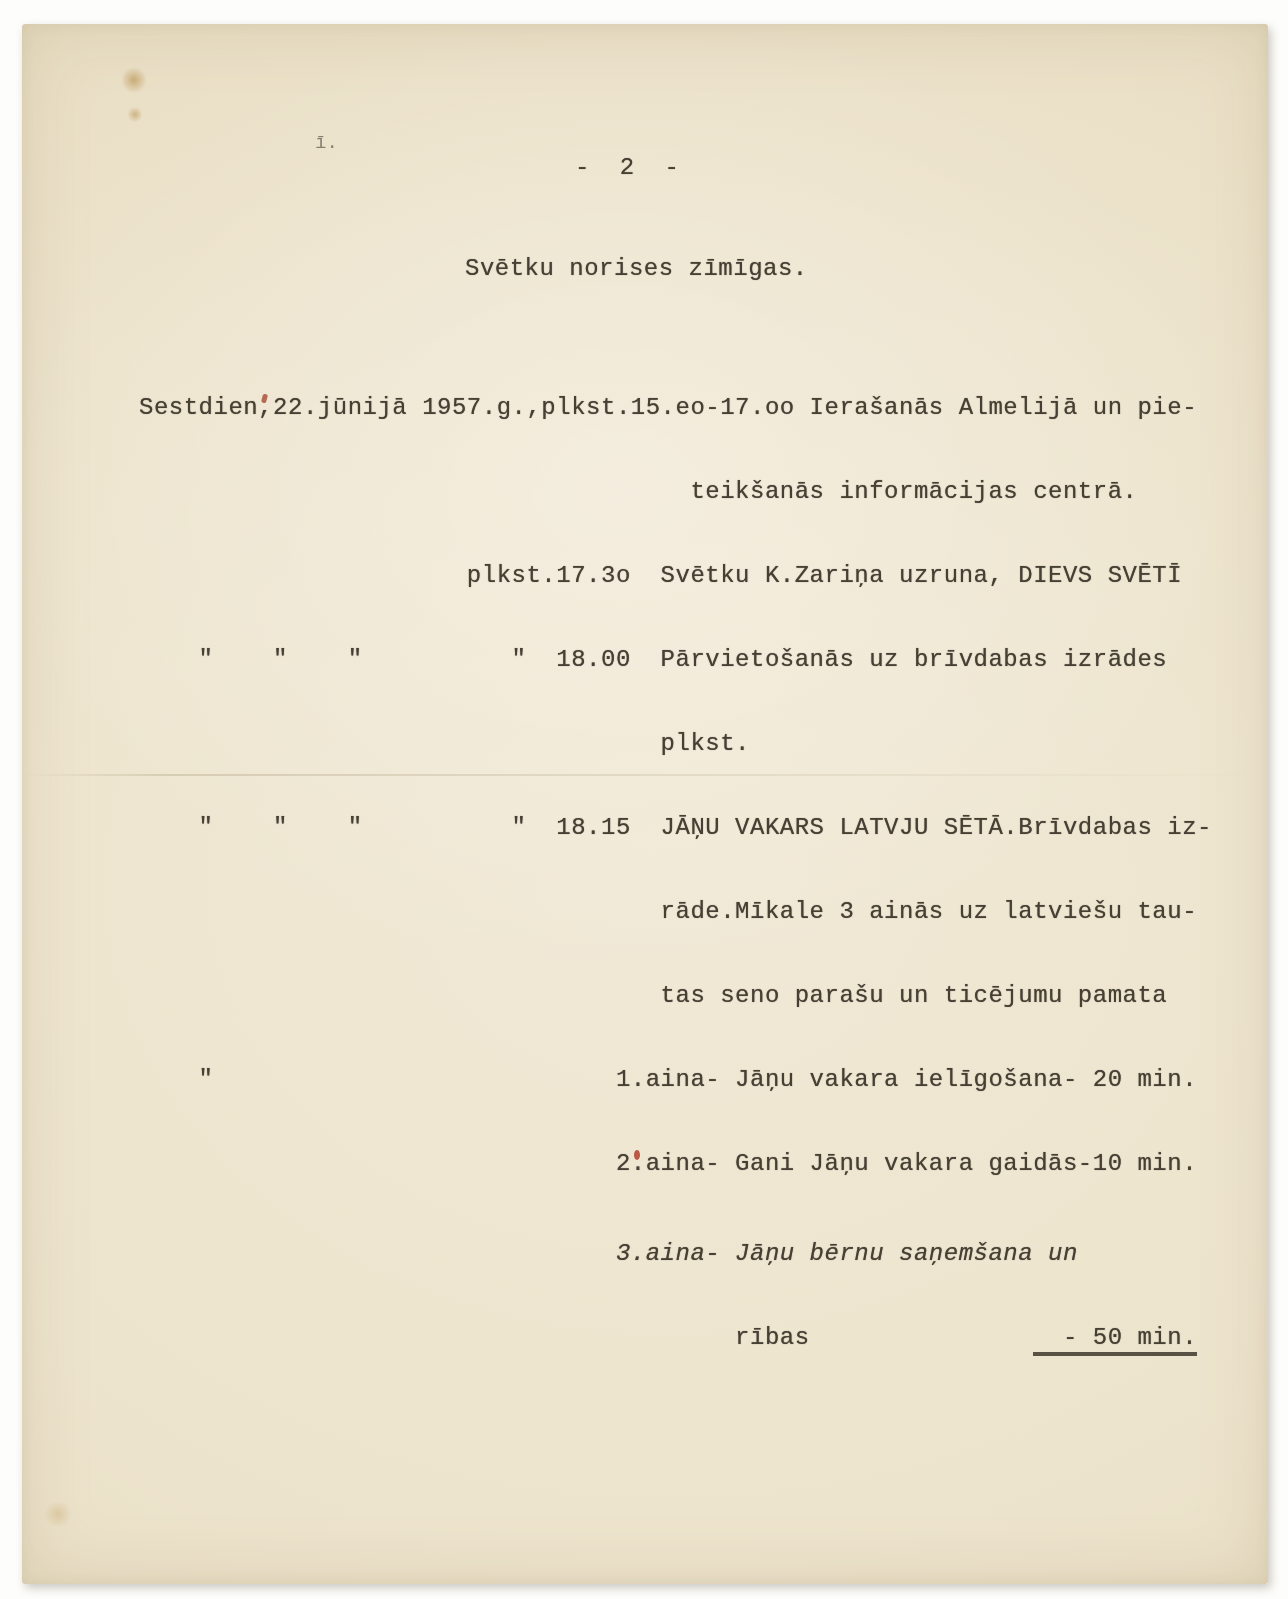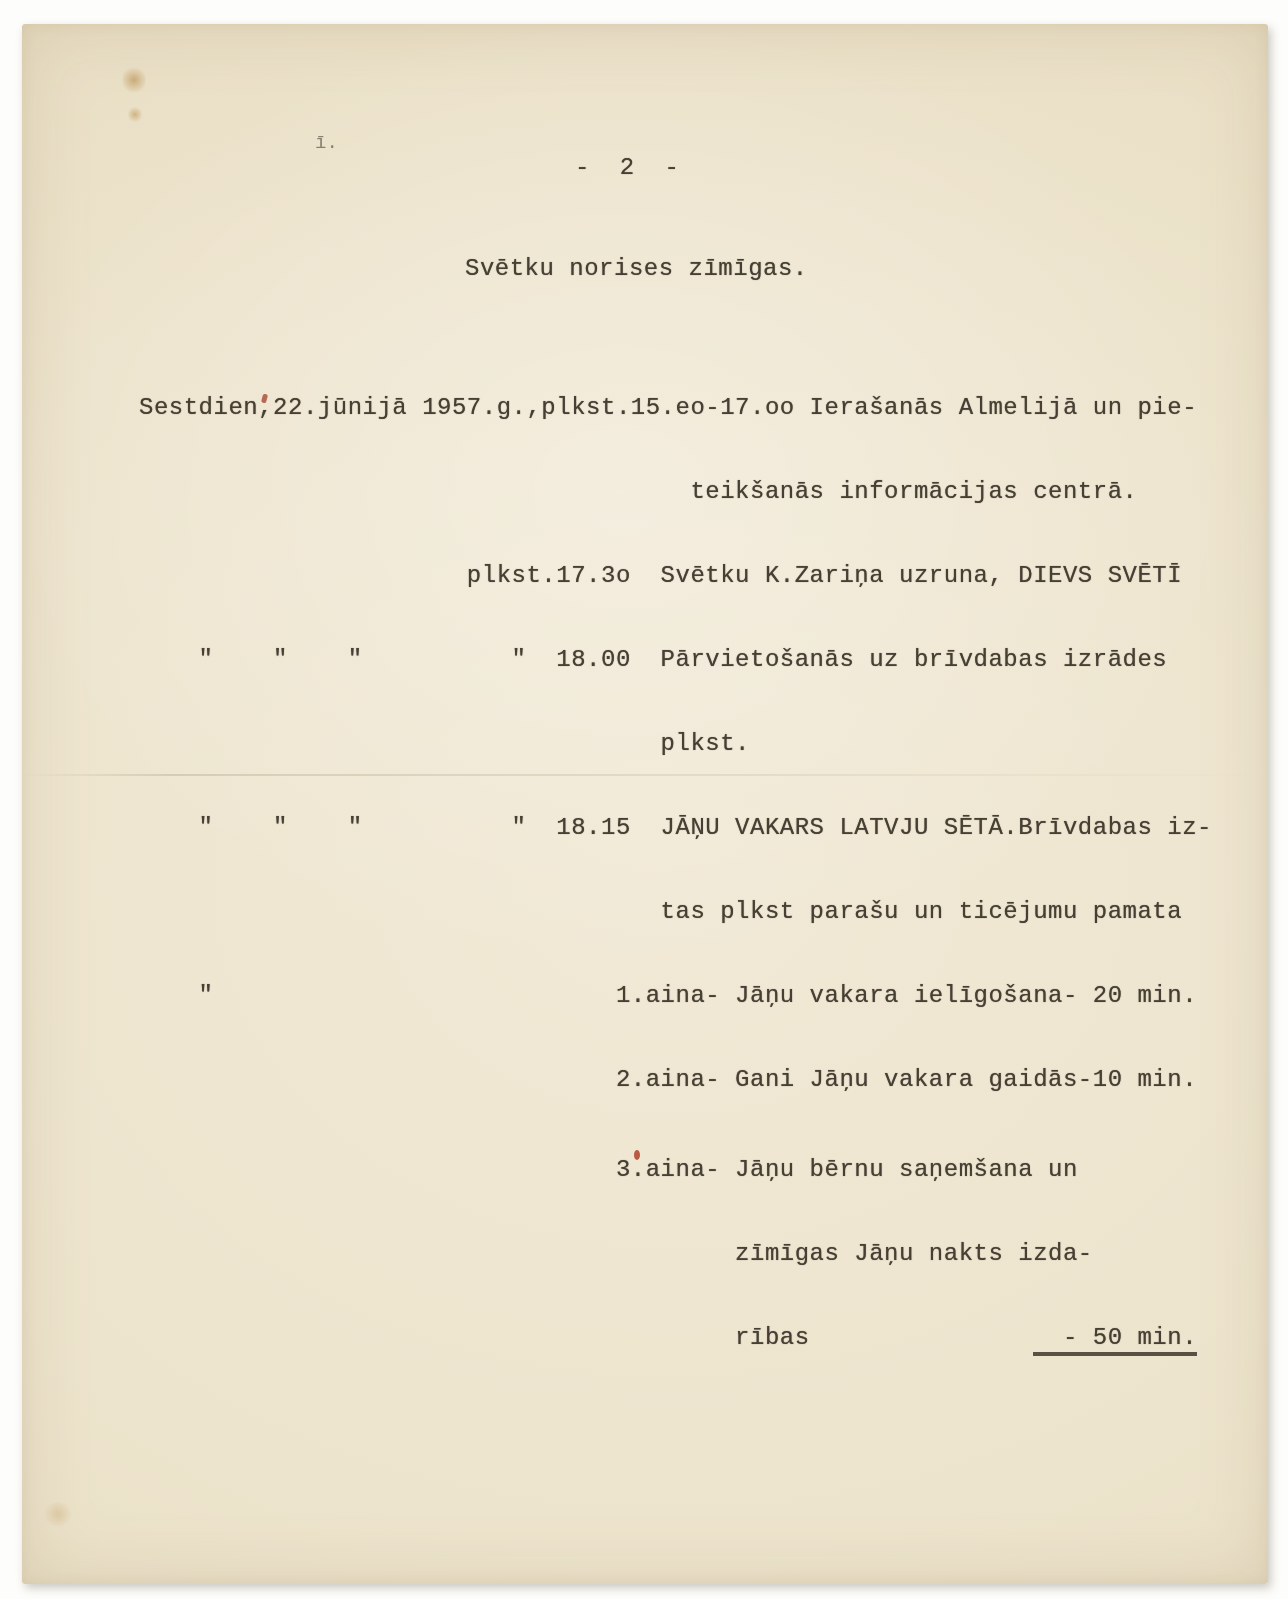--- a/index.html
+++ b/index.html
@@ -17,21 +17,21 @@
   .text{
     position:absolute;left:117px;top:74px;right:0;
     font-family:"Liberation Mono","DejaVu Sans Mono",monospace;
     font-size:24px;line-height:28px;letter-spacing:0.5px;
     color:#463f33;white-space:pre;
     text-shadow:0 0 1px rgba(70,63,51,0.72);
   }
   .ln{min-height:28px;}
   .pagenum{margin-bottom:17px;text-indent:436px;}
   .title{margin-bottom:27px;text-indent:326px;}
-  .g6{margin-top:6px;}
+  .g6{margin-top:6px;font-style:italic;}
   .ul{border-bottom:4px solid rgba(62,55,44,0.85);padding-bottom:1px;}
   .stain{position:absolute;pointer-events:none;}
   .stain-a{left:100px;top:42px;width:24px;height:28px;border-radius:50%;
     background:radial-gradient(circle,#b98f4e 0%,rgba(185,143,78,0) 72%);opacity:.65;}
   .stain-b{left:106px;top:82px;width:14px;height:17px;border-radius:50%;
     background:radial-gradient(circle,#b98f4e 0%,rgba(185,143,78,0) 72%);opacity:.55;}
   .speck-1{left:240px;top:370px;width:5px;height:9px;background:#a64a32;border-radius:2px;
     opacity:.8;transform:rotate(15deg);}
   .speck-2{left:612px;top:1126px;width:6px;height:10px;background:#b0402c;border-radius:50%;opacity:.85;}
   .crease{left:0;top:750px;width:100%;height:2px;
@@ -59,25 +59,25 @@
     <div class="text">
       <div class="ln pagenum">-  2  -</div>
       <div class="ln title">Svētku norises zīmīgas.</div>
 
       <div class="ln">Sestdien,22.jūnijā 1957.g.,plkst.15.eo-17.oo Ierašanās Almelijā un pie-</div>
       <div class="ln">                                     teikšanās informācijas centrā.</div>
       <div class="ln">                      plkst.17.3o  Svētku K.Zariņa uzruna, DIEVS SVĒTĪ</div>
       <div class="ln">    "    "    "          "  18.00  Pārvietošanās uz brīvdabas izrādes</div>
       <div class="ln">                                   plkst.</div>
       <div class="ln">    "    "    "          "  18.15  JĀŅU VAKARS LATVJU SĒTĀ.Brīvdabas iz-</div>
-      <div class="ln">                                   tas plkst parašu un ticējumu pamata</div>
+      <div class="ln">                                   rāde.Mīkale 3 ainās uz latviešu tau-</div>
+      <div class="ln">                                   tas seno parašu un ticējumu pamata</div>
       <div class="ln">    "                           1.aina- Jāņu vakara ielīgošana- 20 min.</div>
       <div class="ln">                                2.aina- Gani Jāņu vakara gaidās-10 min.</div>
       <div class="ln g6">                                3.aina- Jāņu bērnu saņemšana un</div>
-      <div class="ln">                                        zīmīgas Jāņu nakts izda-</div>
       <div class="ln"><span>                                        rības               </span><span class="ul">  - 50 min.</span></div>
       
       
       
       
       
       
       
       
       

